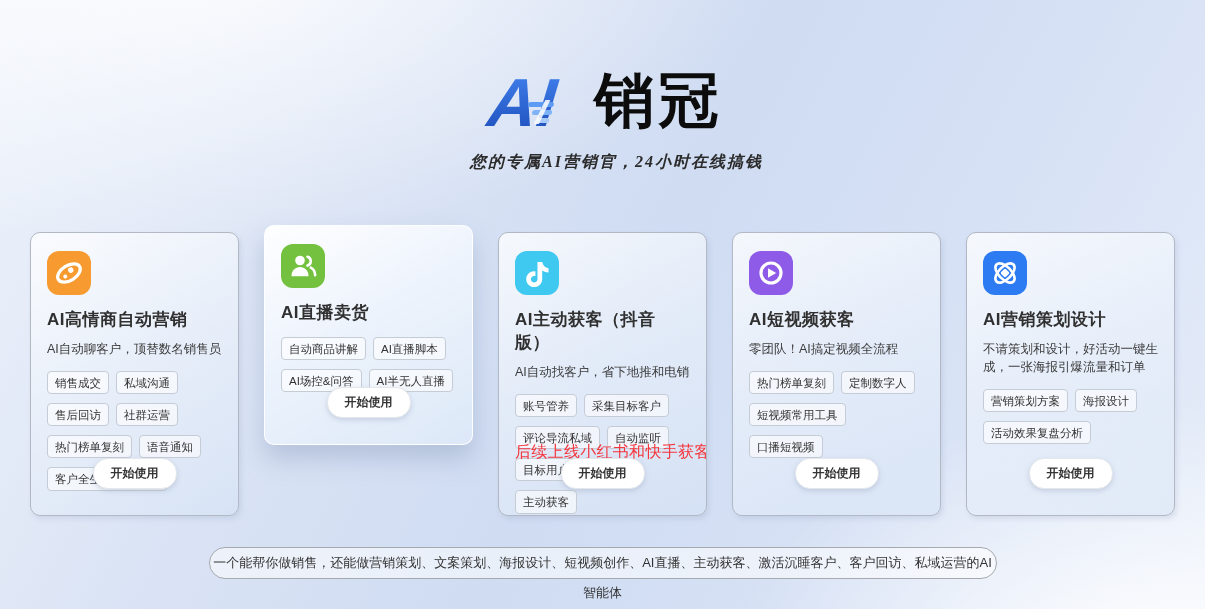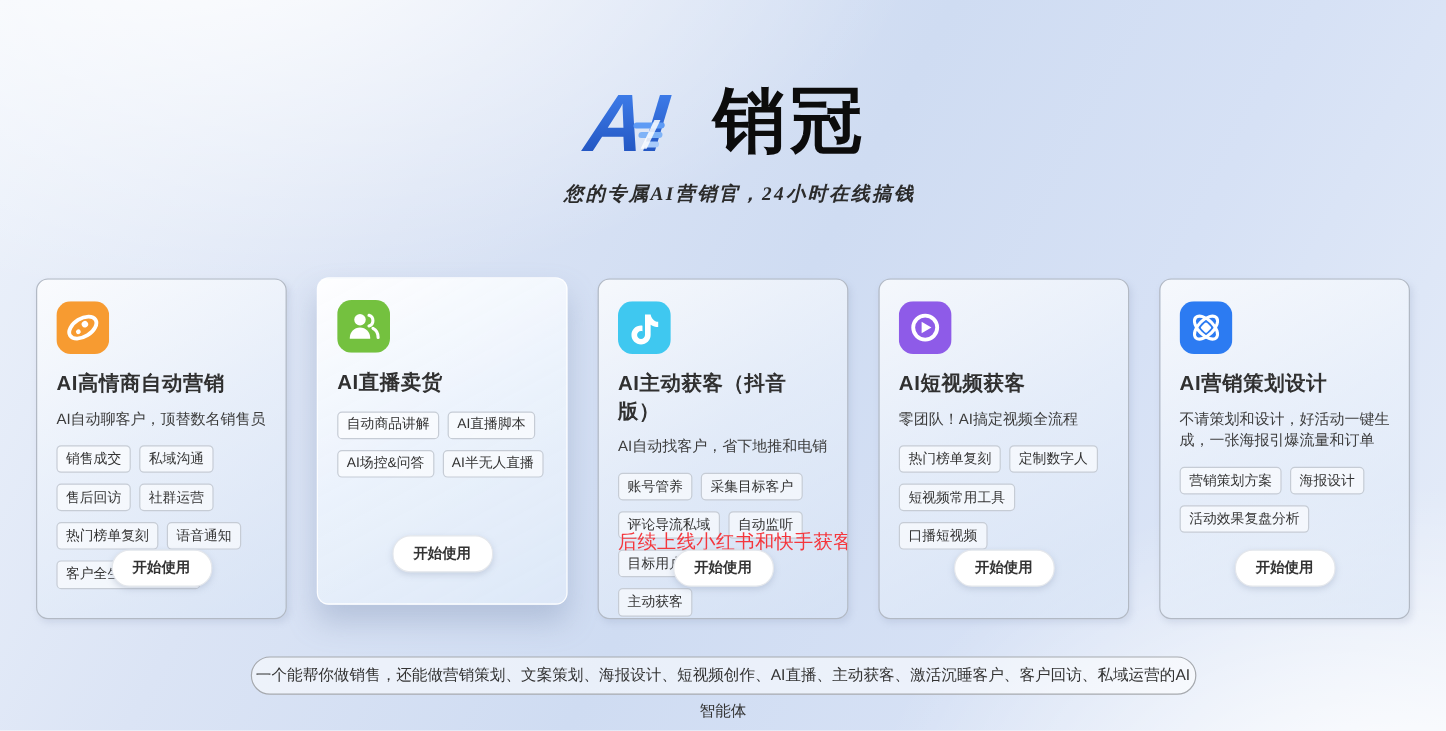--- a/index.html
+++ b/index.html
@@ -20,30 +20,30 @@
   .logo-cn {
     font-family:"Liberation Serif","DejaVu Serif",serif;
     font-size:60px; font-weight:700; color:#0c0c0c; line-height:78px; letter-spacing:4px;
   }
   .tagline {
     margin-top:12px; font-family:"Liberation Serif","DejaVu Serif",serif;
     font-size:16px; font-weight:700; font-style:italic; color:#2b2b2b; letter-spacing:2px;margin-left:28px;
   }
 
   
-  .cards { position:absolute; top:232px; left:30px; width:1145px; display:flex; gap:25px;align-items:center; }
+  .cards { position:absolute; top:232px; left:30px; width:1145px; display:flex; gap:25px; }
   .card {
     flex:1; height:284px; position:relative; border-radius:10px;
     padding:18px 16px; overflow:hidden;
     background:linear-gradient(152deg, rgba(255,255,255,0.78) 0%, rgba(238,244,252,0.62) 45%, rgba(214,227,245,0.55) 100%);
     border:1px solid #b2b9c4;
     box-shadow:2px 3px 5px rgba(140,155,185,0.22);
   }
   .card--elevated {
-    transform:translateY(-7px); height:273px;
+    transform:translateY(-7px); height:220px;
     background:linear-gradient(152deg, rgba(255,255,255,0.97) 0%, rgba(236,243,252,0.92) 50%, rgba(222,233,248,0.88) 100%);
     border:1px solid rgba(255,255,255,0.9);
     box-shadow:0 14px 24px rgba(125,145,180,0.38);
   }
   .card-icon { width:44px; height:44px; }
   .card-title { margin-top:13px; font-size:17px; font-weight:700; color:#303030; letter-spacing:0.5px; }
   .card-desc  { margin-top:9px; font-size:12.5px; color:#3c3c3c; line-height:1.45; }
   .card-tags  { margin-top:13px; display:flex; flex-wrap:wrap; column-gap:7px; row-gap:9px; }
   .tag {
     display:inline-block; padding:2.5px 7px; font-size:11.5px; color:#333;

